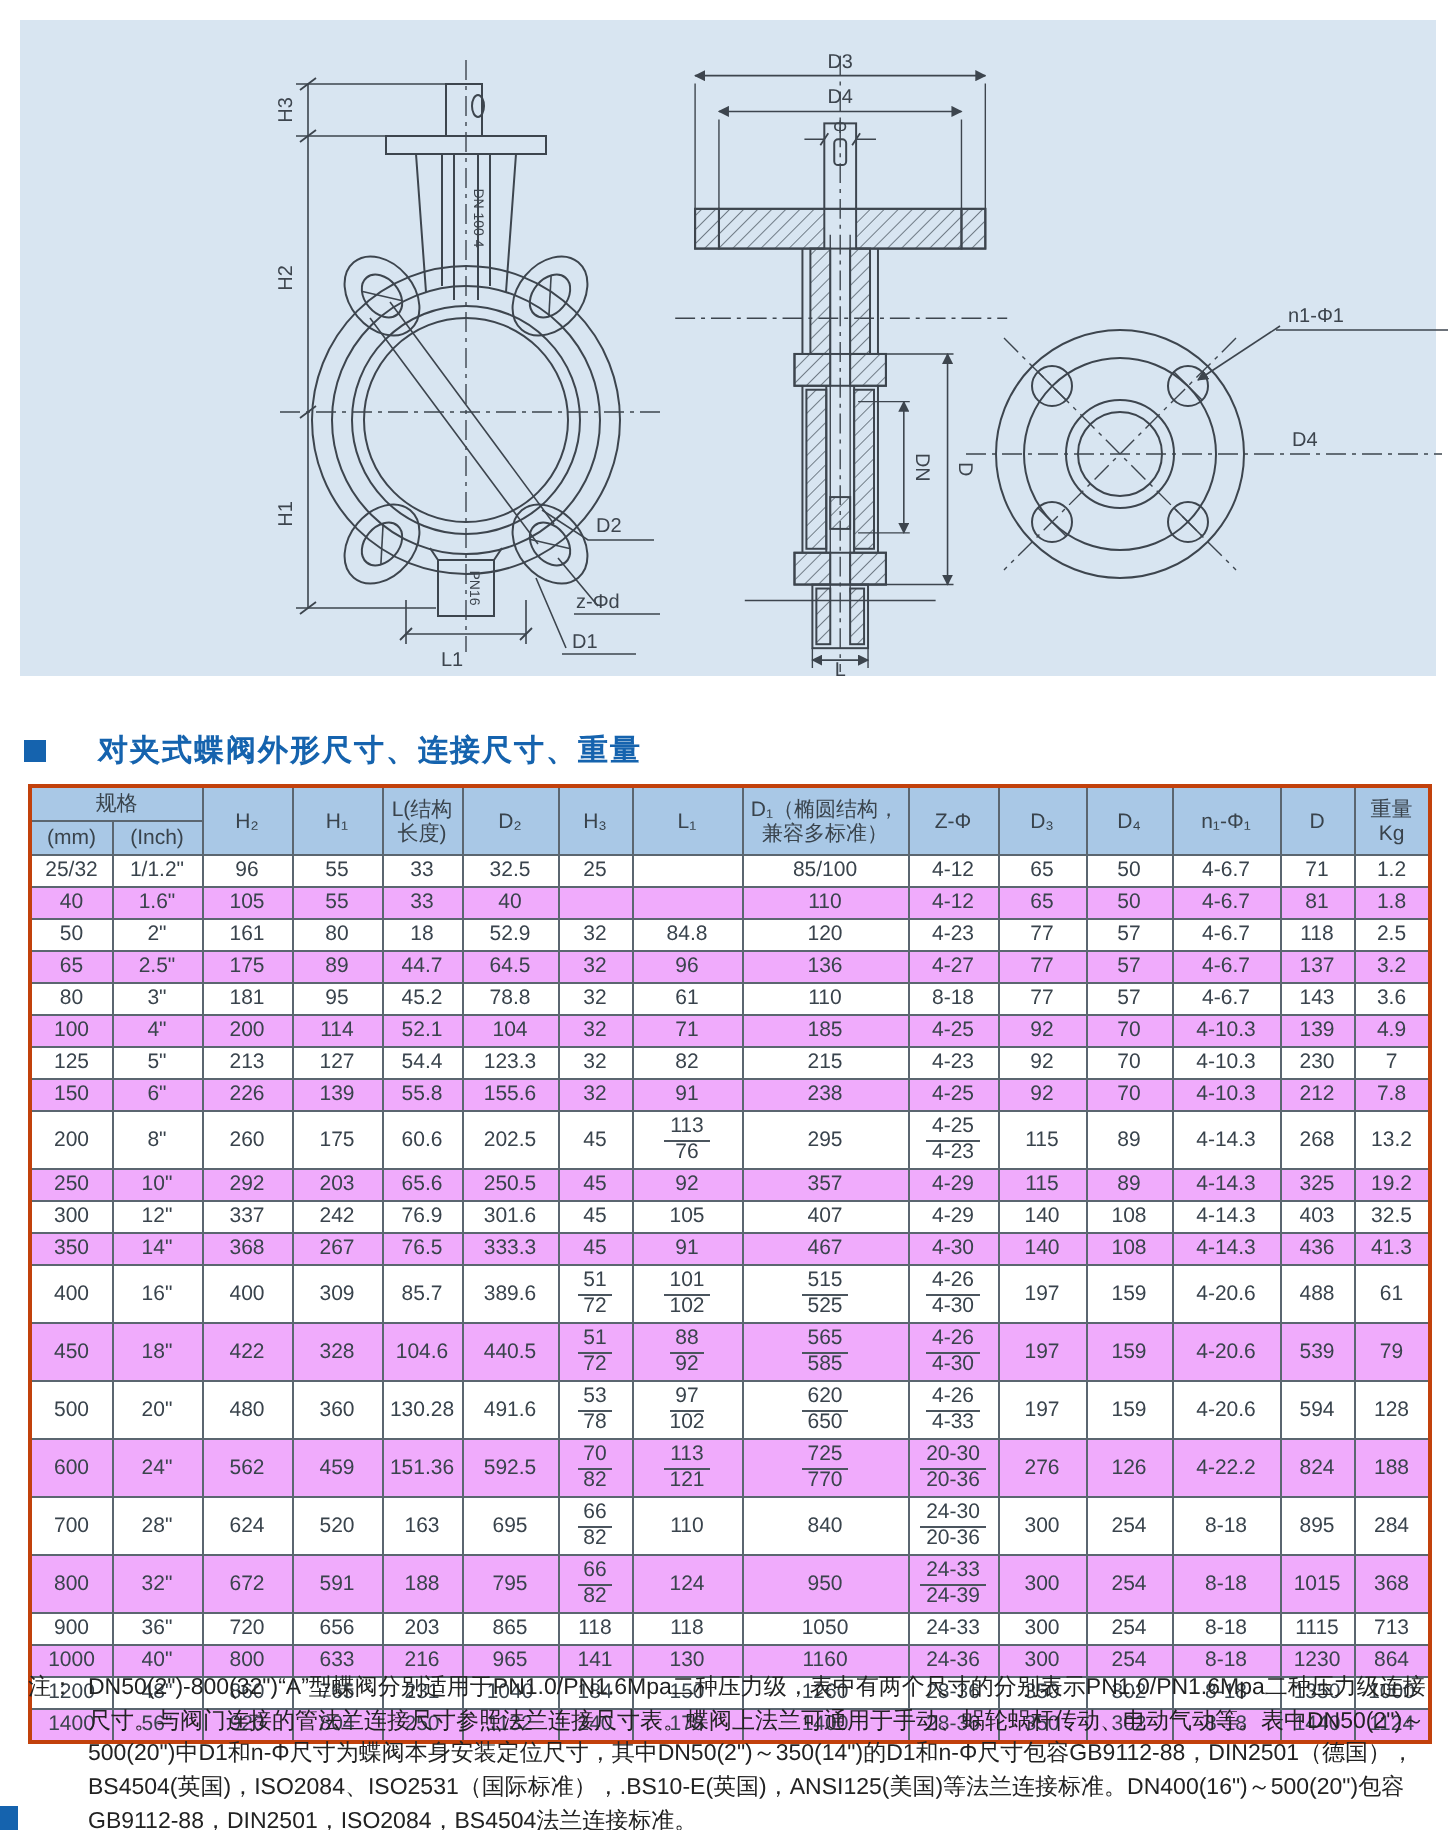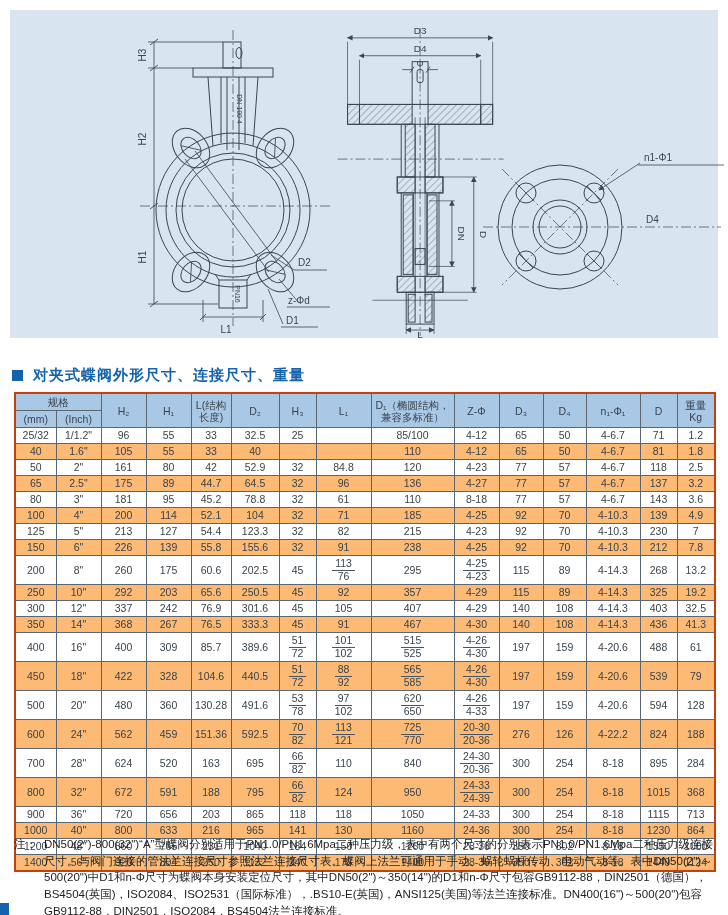--- a/index.html
+++ b/index.html
@@ -9,38 +9,38 @@
   }
   
   .panel{
     position:absolute;left:10px;top:10px;width:708px;height:328px;
     background:#d8e5f1;
   }
   .sv{position:absolute;}
   .sv text{font-family:"Liberation Sans","DejaVu Sans",sans-serif;}
   
   .title-row{
-    position:absolute;left:12px;top:366px;display:flex;align-items:center;gap:10px;
+    position:absolute;left:12px;top:366px;display:flex;align-items:center;gap:26px;
   }
   .title-sq{width:11px;height:11px;background:#1563ae;}
   .title-txt{font-size:15px;font-weight:bold;color:#1563ae;letter-spacing:1px;margin:0;}
   
   table.spec{
     position:absolute;left:14px;top:392px;width:700px;
     border-collapse:collapse;table-layout:fixed;
   }
   table.spec th,table.spec td{
     border:1px solid #5b6670;text-align:center;vertical-align:middle;
     font-size:10.5px;color:#39434c;padding:1px 0;line-height:13px;
   }
   table.spec th{
     background:#a9c8e6;font-weight:normal;white-space:pre-line;line-height:12px;padding:2px 0;
   }
   table.spec{border:2px solid #c2410c;}
-  tbody tr.alt{background:#fdba74;}
+  tbody tr.alt{background:#f0abfc;}
   .stack{display:inline-flex;flex-direction:column;align-items:center;line-height:11.5px;vertical-align:middle;padding:1px 0;}
   .stack .top{border-bottom:1px solid #4b555e;padding:0 3px;}
   
   .notes{
     position:absolute;left:14px;top:836px;width:702px;display:flex;
     font-size:11.5px;line-height:1.45;color:#222;
   }
   .notes .prefix{flex:0 0 30px;white-space:nowrap;}
   .notes .body{flex:1;}
   .corner-sq{position:absolute;left:0;top:903px;width:9px;height:12px;background:#1563ae;}
@@ -289,21 +289,21 @@
         <td>50</td>
         <td>4-6.7</td>
         <td>81</td>
         <td>1.8</td>
       </tr>
       <tr>
         <td>50</td>
         <td>2"</td>
         <td>161</td>
         <td>80</td>
-        <td>42</td>
+        <td>18</td>
         <td>52.9</td>
         <td>32</td>
         <td>84.8</td>
         <td>120</td>
         <td>4-23</td>
         <td>77</td>
         <td>57</td>
         <td>4-6.7</td>
         <td>118</td>
         <td>2.5</td>

